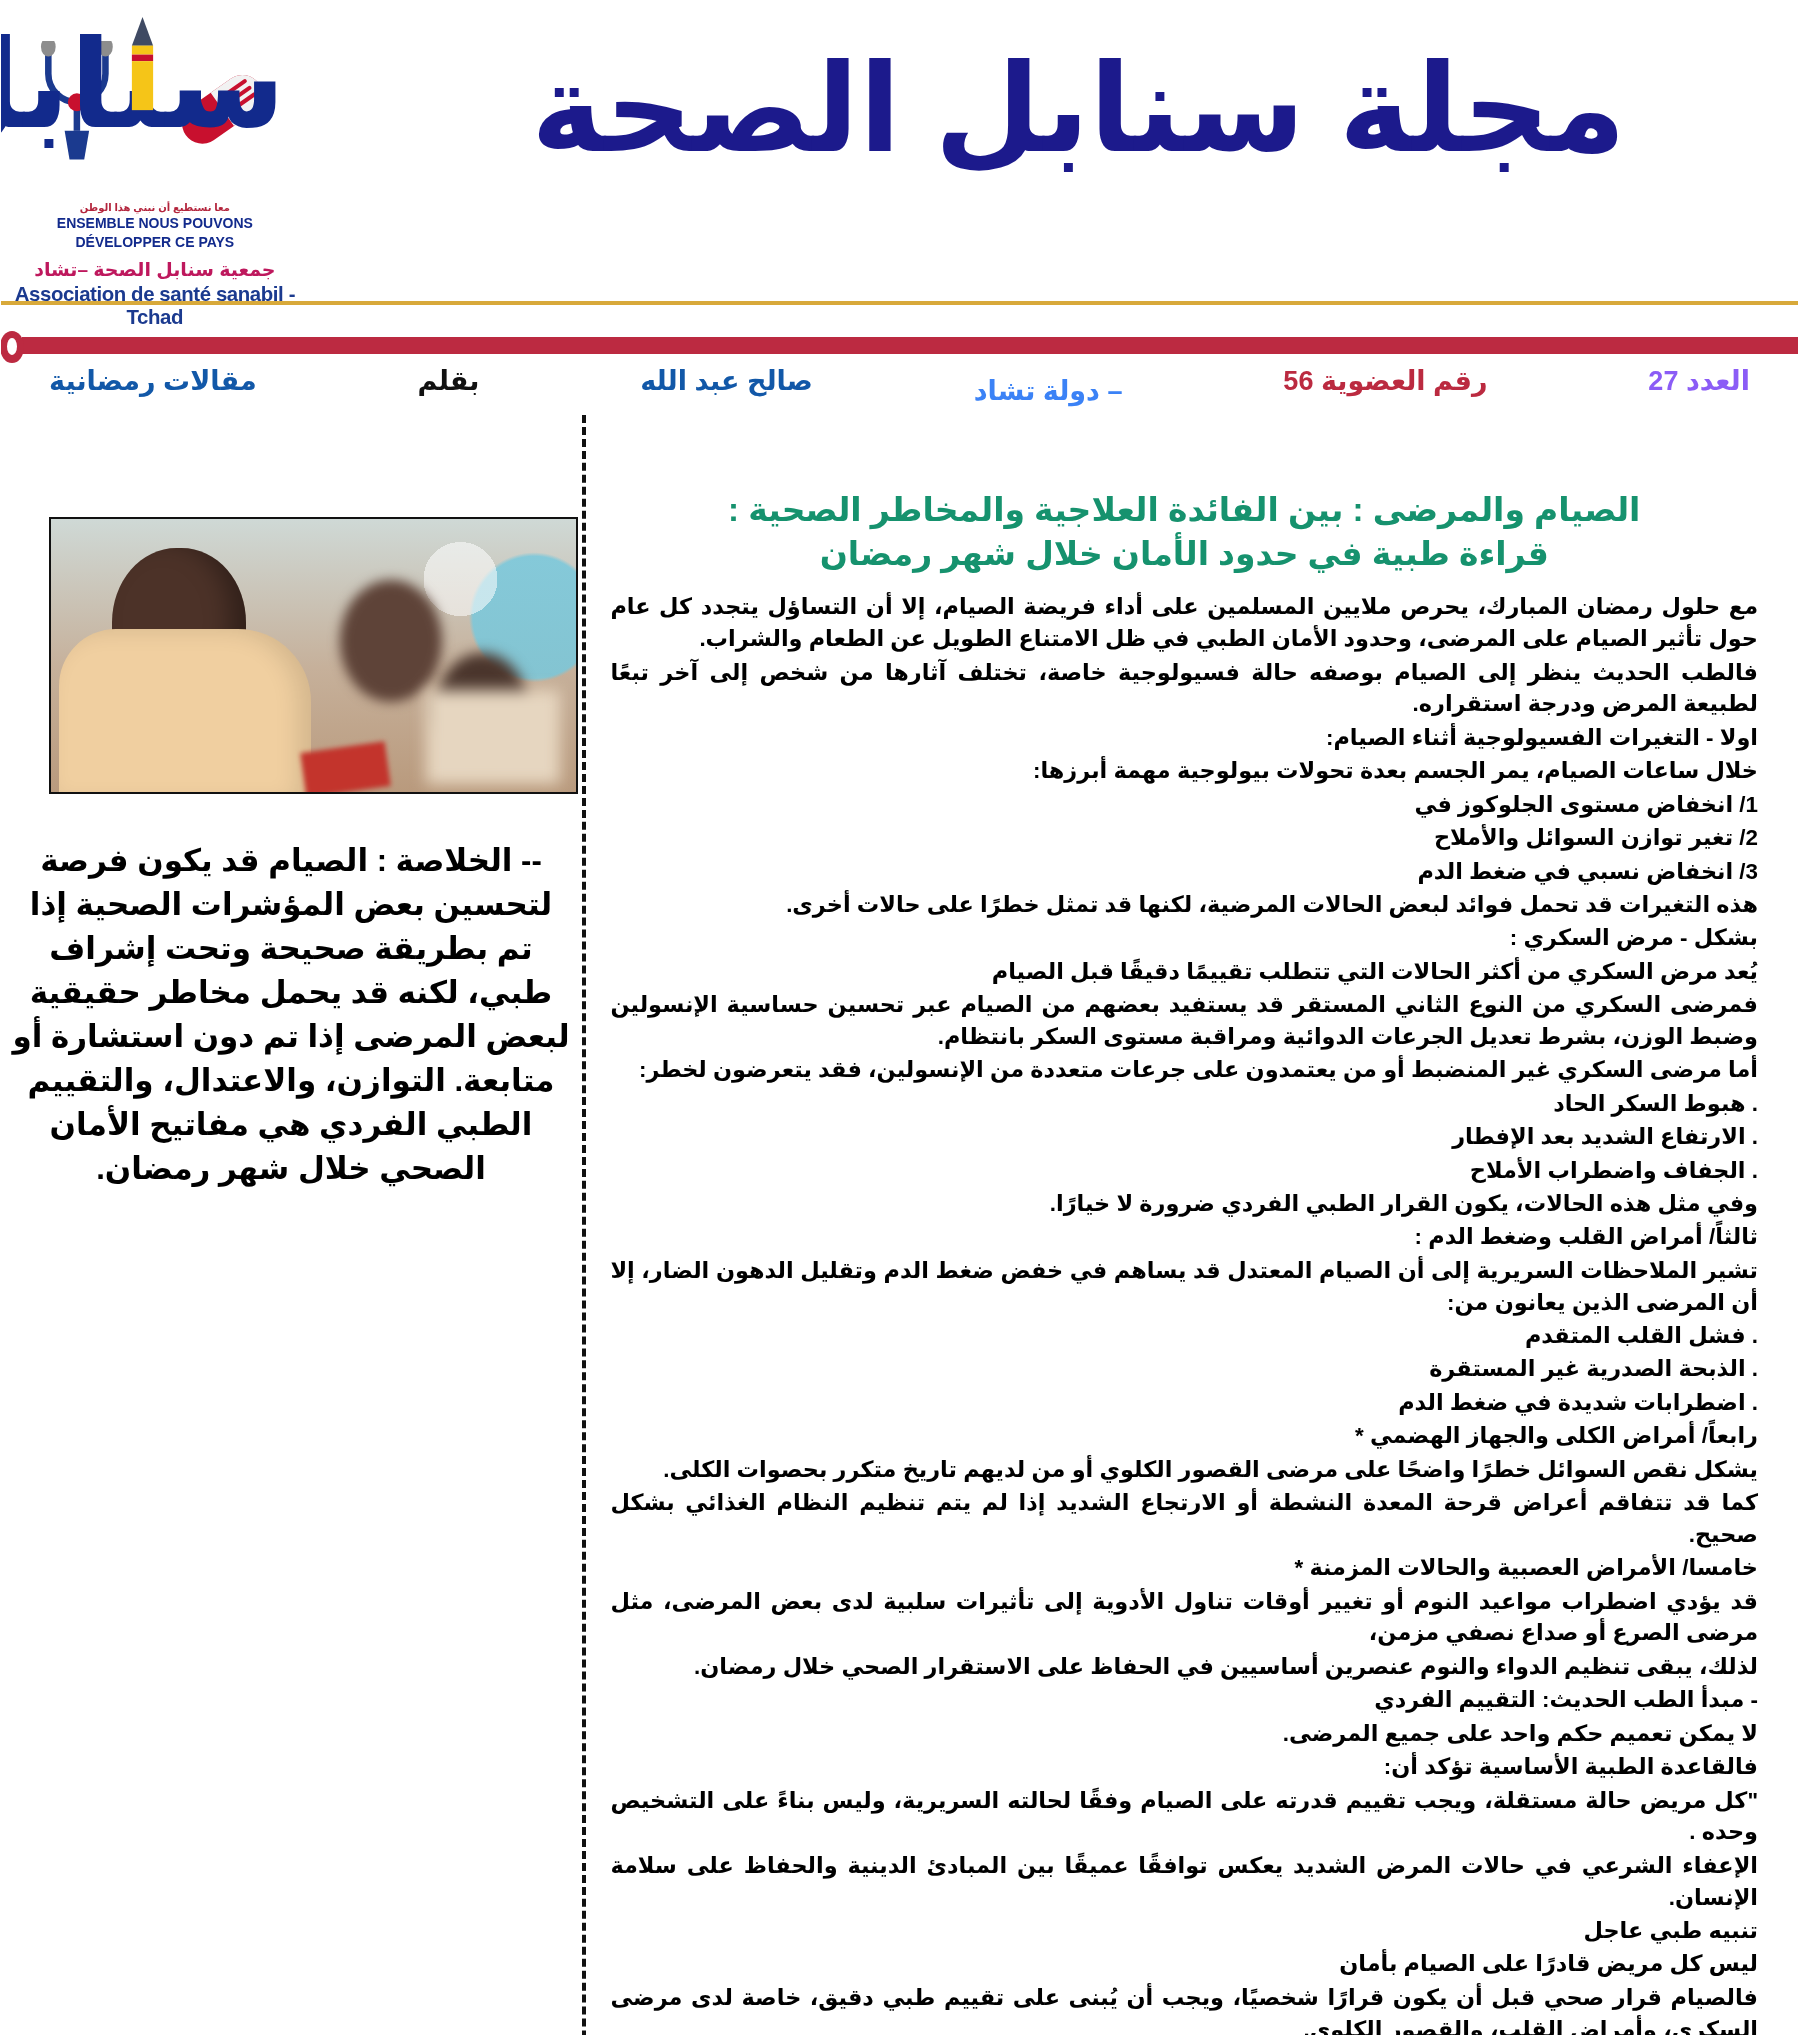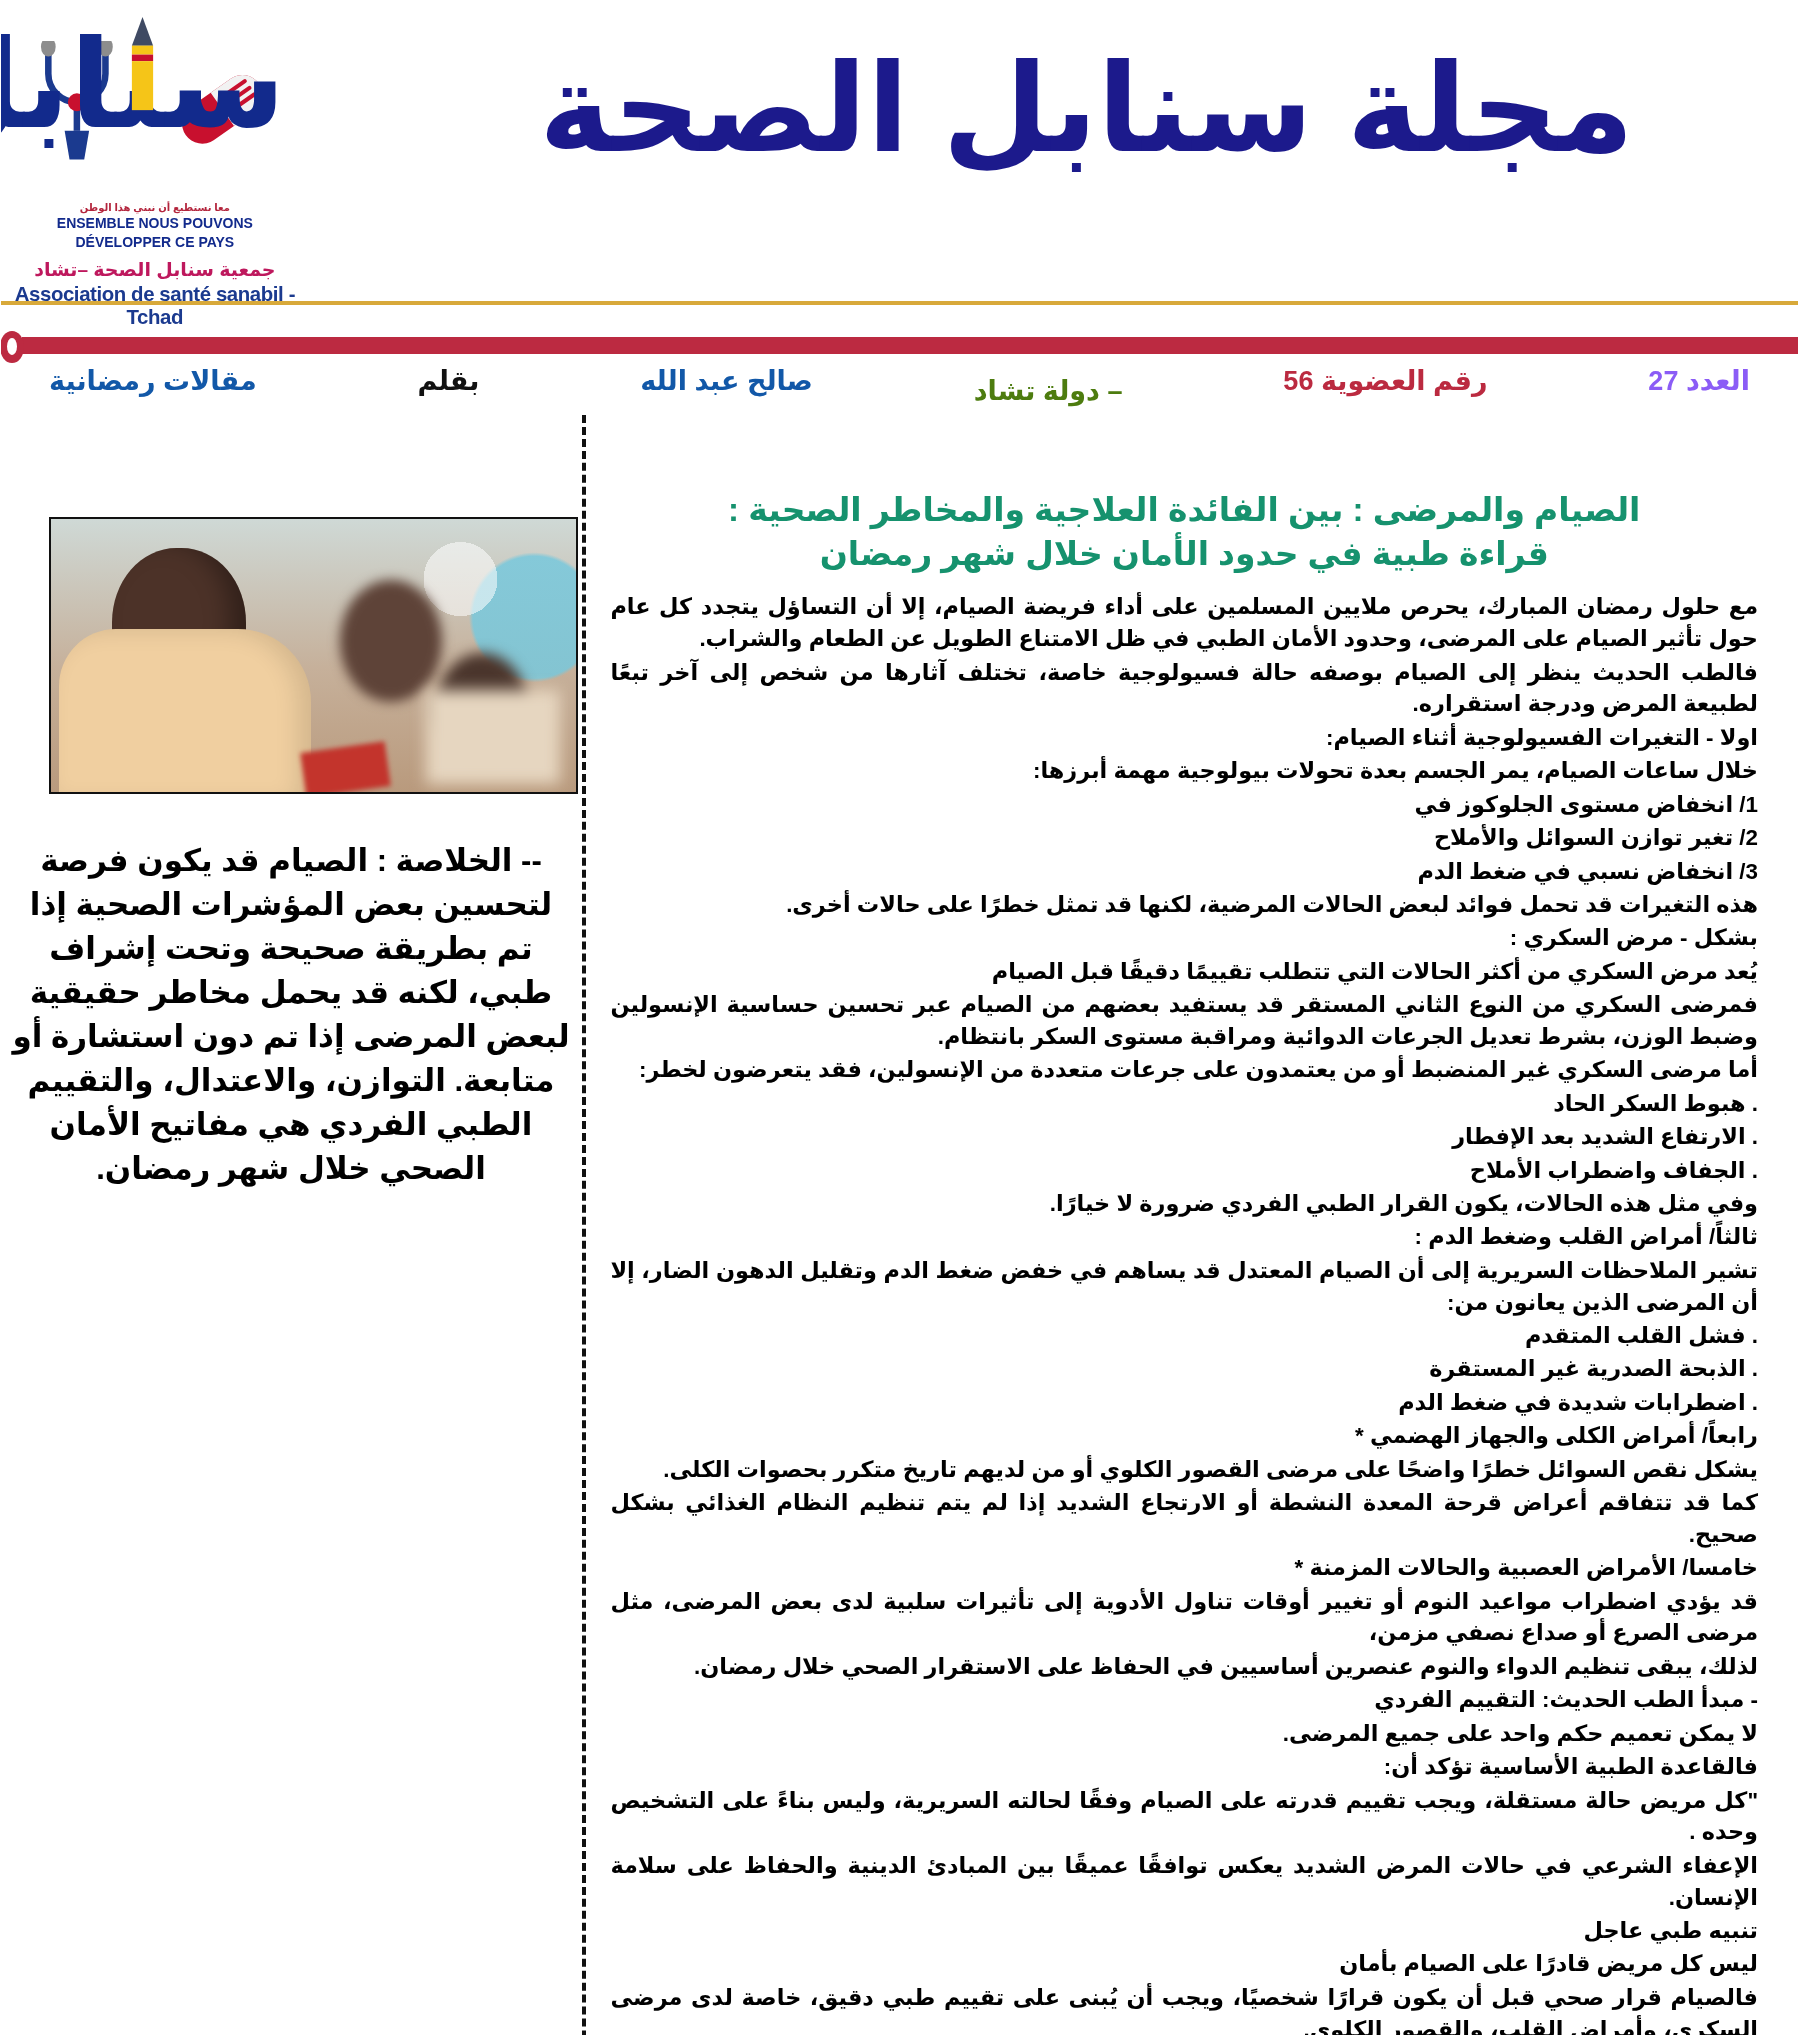--- a/index.html
+++ b/index.html
@@ -86,21 +86,21 @@
   .logo-assoc-fr {
     font-size: 20.4px;
     color: #1b3a8f;
     font-weight: bold;
     margin-top: 2.4px;
     letter-spacing: -0.4px;
   }
 
   .magazine-title {
     position: absolute;
-    right: 41px;
+    right: 49px;
     top: 45px;
     width: 1343px;
     text-align: center;
     font-size: 122px;
     font-weight: bold;
     color: #1c1a8c;
     line-height: 1.05;
     letter-spacing: -1.6px;
   }
 
@@ -161,21 +161,21 @@
     align-items: center;
     justify-content: space-between;
     padding: 0 49px;
     box-sizing: border-box;
     font-size: 27px;
     font-weight: bold;
     white-space: nowrap;
   }
   .by-issue { color: #8b5cf6; text-align: right; }
   .by-member { color: #bb2a40; }
-  .by-country { color: #4d7c0f; margin-top: 20px; }
+  .by-country { color: #3b82f6; margin-top: 20px; }
   .by-author { color: #1258a8; }
   .by-pen { color: #111; }
   .by-kind { color: #1258a8; }
 
   
   .content {
     position: absolute;
     top: 415px;
     left: 0;
     width: 1799px;

